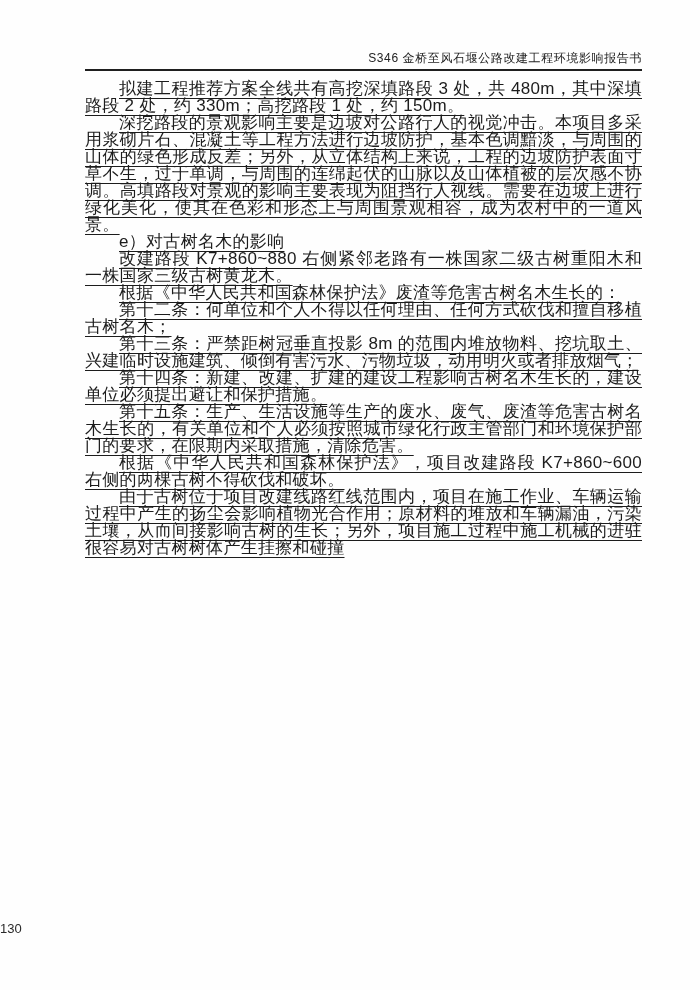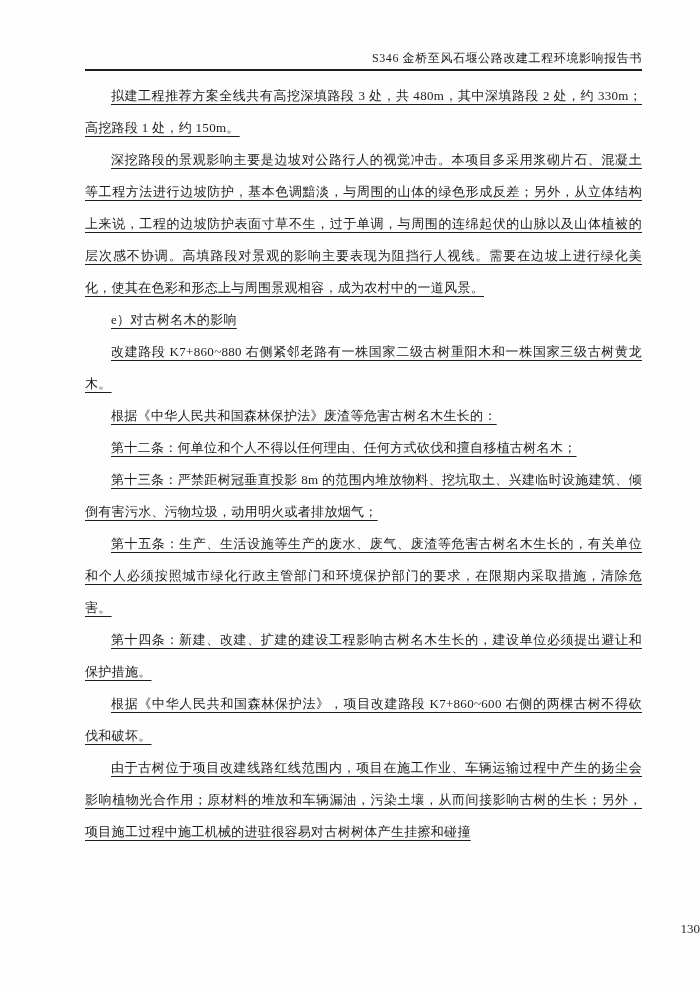--- a/index.html
+++ b/index.html
@@ -6,21 +6,21 @@
     margin: 0;
     padding: 0;
     background: #ffffff;
   }
   .page {
     position: relative;
     width: 700px;
     height: 990px;
     background: #fefefe;
     overflow: hidden;
-    font-family: Liberation Serif, serif;
+    font-family: Liberation Sans, sans-serif;
     color: #1c1c1c;
   }
   .running-header {
     position: absolute;
     top: 50px;
     left: 85px;
     width: 557px;
     text-align: right;
     font-size: 12px;
     letter-spacing: 0.6px;
@@ -36,37 +36,37 @@
     border-top: 2px solid #1f1f1f;
   }
   .content {
     position: absolute;
     top: 80px;
     left: 85px;
     width: 557px;
   }
   .para {
     margin: 0;
-    font-size: 13px;
-    line-height: 32px;
+    font-size: 17px;
+    line-height: 17px;
     text-align: justify;
     text-justify: inter-ideograph;
     text-indent: 2em;
     text-decoration: underline;
     text-decoration-thickness: 1px;
     text-underline-offset: 4px;
     letter-spacing: 0.3px;
     color: #1c1c1c;
   }
   .footer {
     position: absolute;
     top: 921px;
     left: 0;
     width: 700px;
-    text-align: right;
+    text-align: left;
     font-size: 13px;
     color: #2a2a2a;
   }
 </style>
 </head>
 <body>
 
 <div class="page">
 
   <div class="running-header">S346 金桥至风石堰公路改建工程环境影响报告书</div>
@@ -74,21 +74,21 @@
   <div class="header-rule"></div>
 
   <div class="content">
     <p class="para">拟建工程推荐方案全线共有高挖深填路段 3 处，共 480m，其中深填路段 2 处，约 330m；高挖路段 1 处，约 150m。</p>
     <p class="para">深挖路段的景观影响主要是边坡对公路行人的视觉冲击。本项目多采用浆砌片石、混凝土等工程方法进行边坡防护，基本色调黯淡，与周围的山体的绿色形成反差；另外，从立体结构上来说，工程的边坡防护表面寸草不生，过于单调，与周围的连绵起伏的山脉以及山体植被的层次感不协调。高填路段对景观的影响主要表现为阻挡行人视线。需要在边坡上进行绿化美化，使其在色彩和形态上与周围景观相容，成为农村中的一道风景。</p>
     <p class="para">e）对古树名木的影响</p>
     <p class="para">改建路段 K7+860~880 右侧紧邻老路有一株国家二级古树重阳木和一株国家三级古树黄龙木。</p>
     <p class="para">根据《中华人民共和国森林保护法》废渣等危害古树名木生长的：</p>
     <p class="para">第十二条：何单位和个人不得以任何理由、任何方式砍伐和擅自移植古树名木；</p>
     <p class="para">第十三条：严禁距树冠垂直投影 8m 的范围内堆放物料、挖坑取土、兴建临时设施建筑、倾倒有害污水、污物垃圾，动用明火或者排放烟气；</p>
+    <p class="para">第十四条：新建、改建、扩建的建设工程影响古树名木生长的，建设单位必须提出避让和保护措施。</p>
     <p class="para">第十五条：生产、生活设施等生产的废水、废气、废渣等危害古树名木生长的，有关单位和个人必须按照城市绿化行政主管部门和环境保护部门的要求，在限期内采取措施，清除危害。</p>
-    <p class="para">第十四条：新建、改建、扩建的建设工程影响古树名木生长的，建设单位必须提出避让和保护措施。</p>
     <p class="para">根据《中华人民共和国森林保护法》，项目改建路段 K7+860~600 右侧的两棵古树不得砍伐和破坏。</p>
     <p class="para">由于古树位于项目改建线路红线范围内，项目在施工作业、车辆运输过程中产生的扬尘会影响植物光合作用；原材料的堆放和车辆漏油，污染土壤，从而间接影响古树的生长；另外，项目施工过程中施工机械的进驻很容易对古树树体产生挂擦和碰撞</p>
   </div>
 
   <div class="footer">130</div>
 
 </div>
 
 </body></html>

